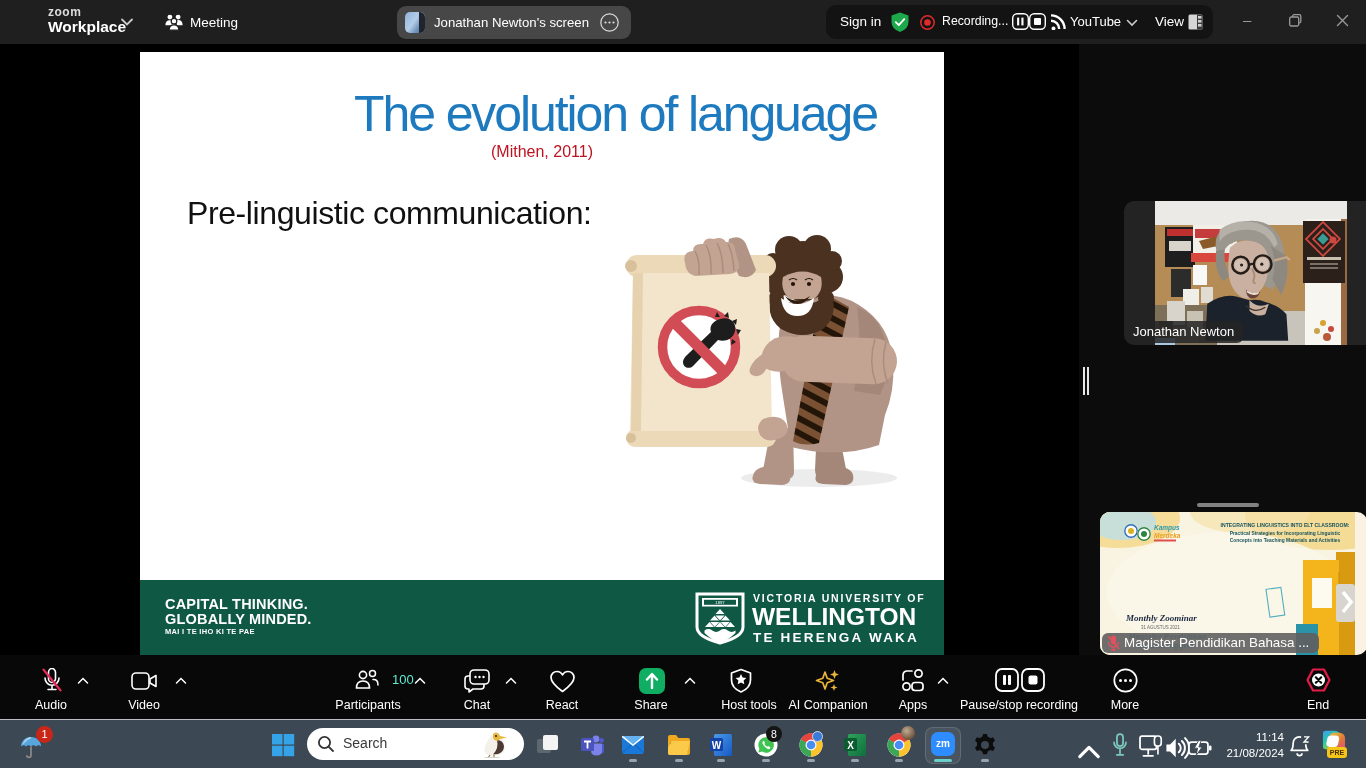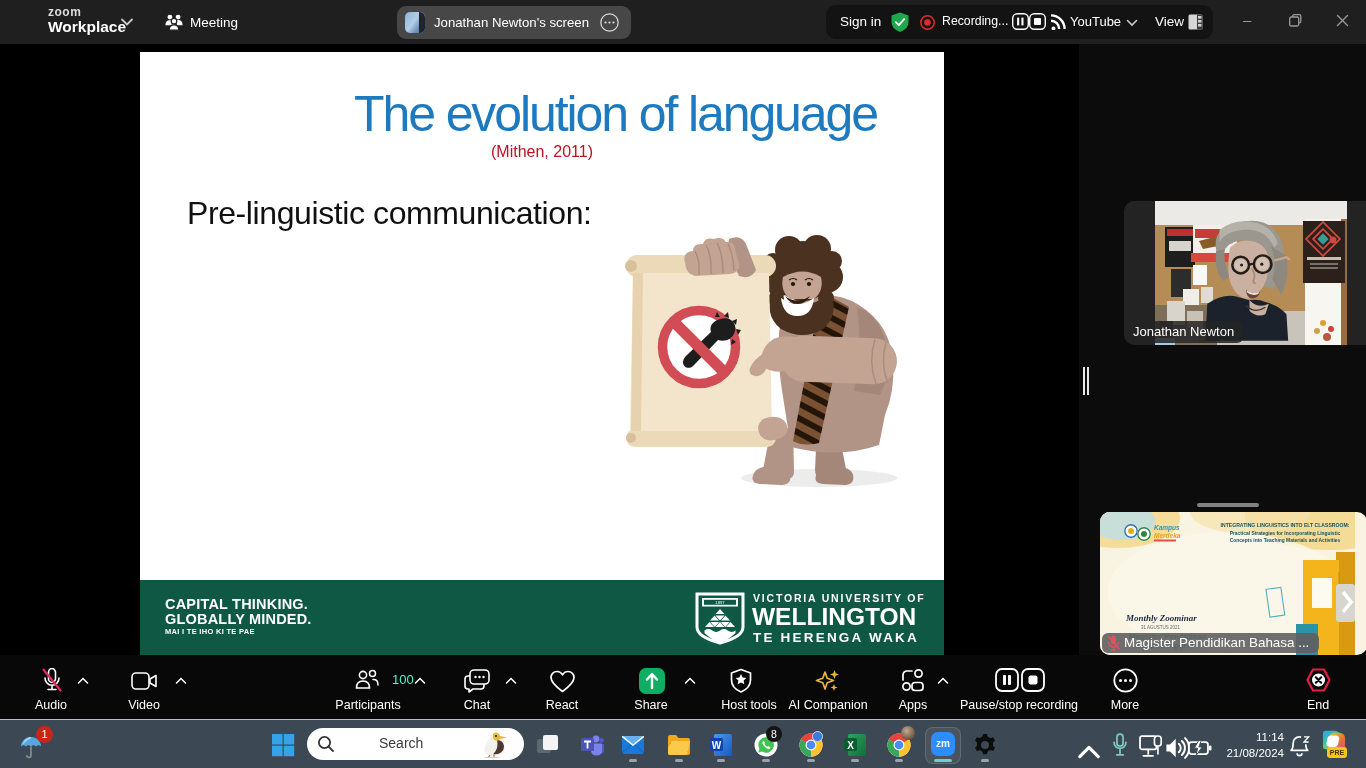--- a/index.html
+++ b/index.html
@@ -57,21 +57,21 @@
   #toolbar { position:absolute; left:0; top:655px; width:1366px; height:68px; background:#080808; }
   .tbi { position:absolute; top:13px; }
   .tbl { position:absolute; top:43px; color:#fff; font-size:12.5px; text-align:center; white-space:nowrap; }
   .chev { position:absolute; color:#fff; font-size:10px; }
 
   
   #taskbar { position:absolute; left:0; top:723px; width:1366px; height:45px; background:#3c4853; }
   .tki { position:absolute; top:10px; width:24px; height:24px; }
   .dash { position:absolute; top:36px; width:8px; height:3px; border-radius:2px; background:#9aa3ab; }
   #searchpill { position:absolute; left:307px; top:5px; width:217px; height:32px; background:#fff; border-radius:16px; }
-  #searchpill .stxt { position:absolute; left:36px; top:7px; font-size:14px; color:#3a3a3a;margin-left:36px; }
+  #searchpill .stxt { position:absolute; left:36px; top:7px; font-size:14px; color:#3a3a3a; }
   .traytime { position:absolute; right:82px; top:6px; color:#fff; font-size:11.5px; text-align:right; line-height:16px; }
 </style>
 </head>
 <body>
 <div id="stage">
 
   <div id="topbar">
     <div class="zoomlogo">
         <div class="z1">zoom</div>
         <div class="z2">Workplace</div>

